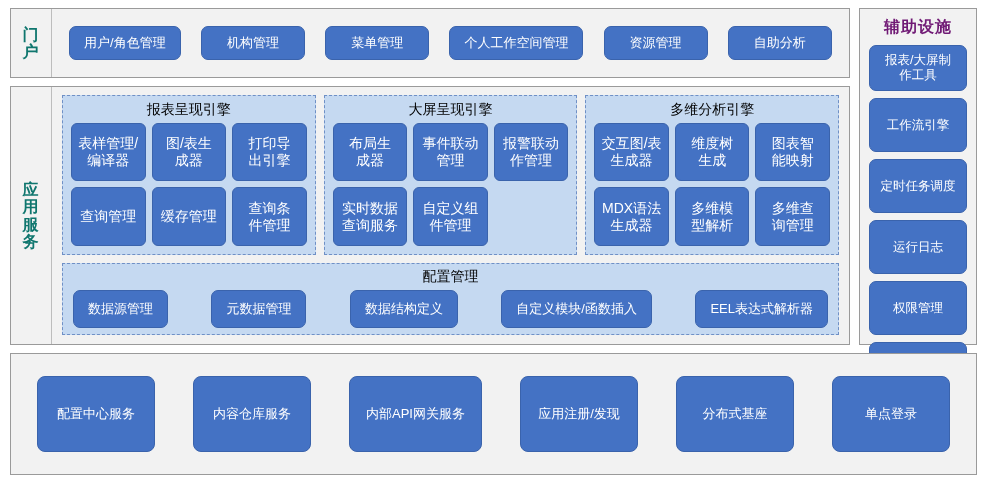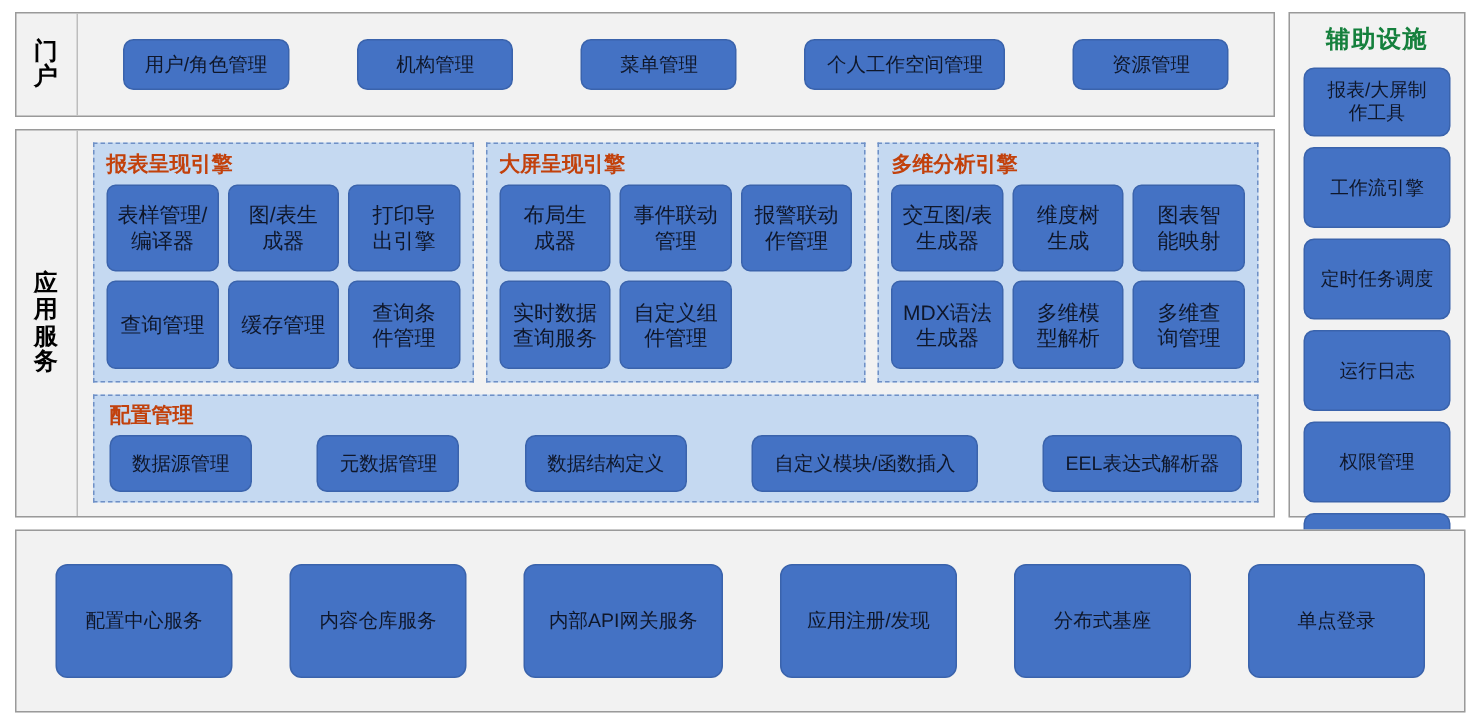--- a/index.html
+++ b/index.html
@@ -53,21 +53,21 @@
   
   .vlabel {
     flex: 0 0 auto;
     width: 40px;
     border-right: 1px solid #bdbdbd;
     display: flex;
     align-items: center;
     justify-content: center;
     font-weight: bold;
     font-size: 16px;
-    color: #000000;
+    color: #0f766e;
     letter-spacing: 1px;
     line-height: 1.08;
     text-align: center;
     user-select: none;
   }
   .vlabel span {
     display: block;
     width: 18px;
     word-break: break-all;
   }
@@ -83,21 +83,21 @@
     flex-direction: row;
     align-items: center;
     justify-content: space-around;
     padding: 0 12px;
     gap: 10px;
   }
 
   
   .tile {
     background: #4472c4;
-    color: #0f172a;
+    color: #ffffff;
     border: 1px solid #3a63ac;
     border-radius: 7px;
     display: flex;
     align-items: center;
     justify-content: center;
     text-align: center;
     font-size: 13px;
     line-height: 1.2;
     box-sizing: border-box;
     padding: 4px 6px;
@@ -136,23 +136,24 @@
     background: #c5d9f1;
     border: 1px dashed #6f90c6;
     box-sizing: border-box;
     display: flex;
     flex-direction: column;
     padding: 5px 8px 8px 8px;
     min-width: 0;
   }
   .engine-group { flex: 1 1 0; }
   .group-title {
+    text-align: center;
     font-size: 14px;
-    color: #c2410c;
-    font-weight: bold;
+    color: #000000;
+    font-weight: normal;
     margin-bottom: 5px;
     line-height: 1.2;
   }
   .grid3 {
     display: grid;
     grid-template-columns: repeat(3, 1fr);
     grid-auto-rows: 1fr;
     gap: 6px;
     flex: 1 1 auto;
     min-height: 0;
@@ -190,21 +191,21 @@
     width: 118px;
     flex-direction: column;
     align-items: stretch;
     padding: 8px 9px 9px 9px;
     gap: 7px;
   }
   .aux-title {
     text-align: center;
     font-weight: bold;
     font-size: 16px;
-    color: #15803d;
+    color: #701a75;
     letter-spacing: 1px;
     margin-bottom: 2px;
     line-height: 1.2;
   }
   .aux-list {
     display: flex;
     flex-direction: column;
     justify-content: space-between;
     gap: 7px;
     flex: 1 1 auto;
@@ -252,20 +253,21 @@
       <div class="panel" id="portal-panel">
         <div class="vlabel">
           <span>门户</span>
         </div>
         <div class="portal-body">
           <div class="tile portal">用户/角色管理</div>
           <div class="tile portal">机构管理</div>
           <div class="tile portal">菜单管理</div>
           <div class="tile portal">个人工作空间管理</div>
           <div class="tile portal">资源管理</div>
+          <div class="tile portal">自助分析</div>
         </div>
       </div>
 
       <div class="panel" id="appsvc-panel">
         <div class="vlabel">
           <span>应用服务</span>
         </div>
         <div class="appsvc-body">
 
           <div class="engine-row">

